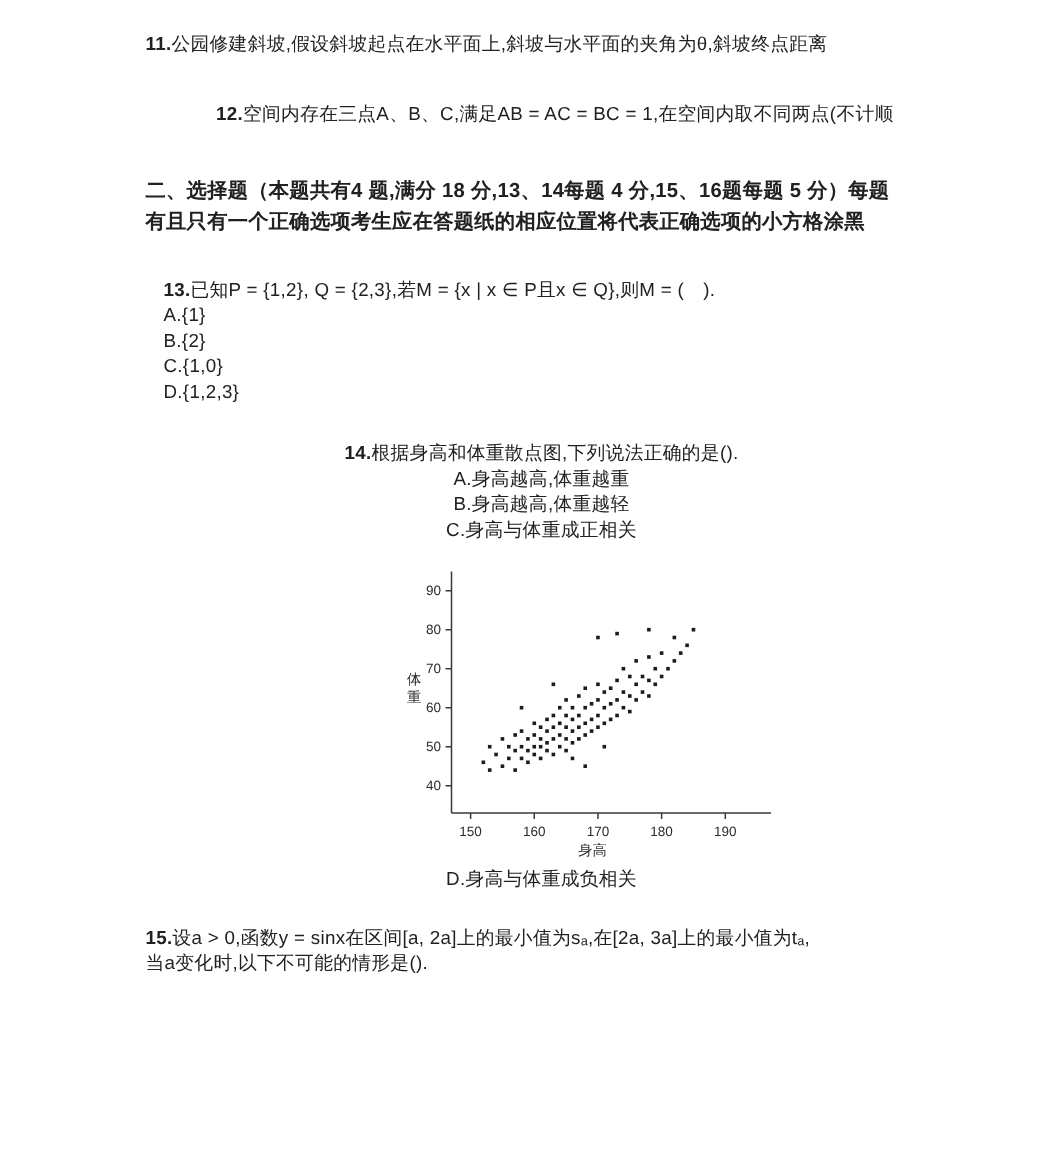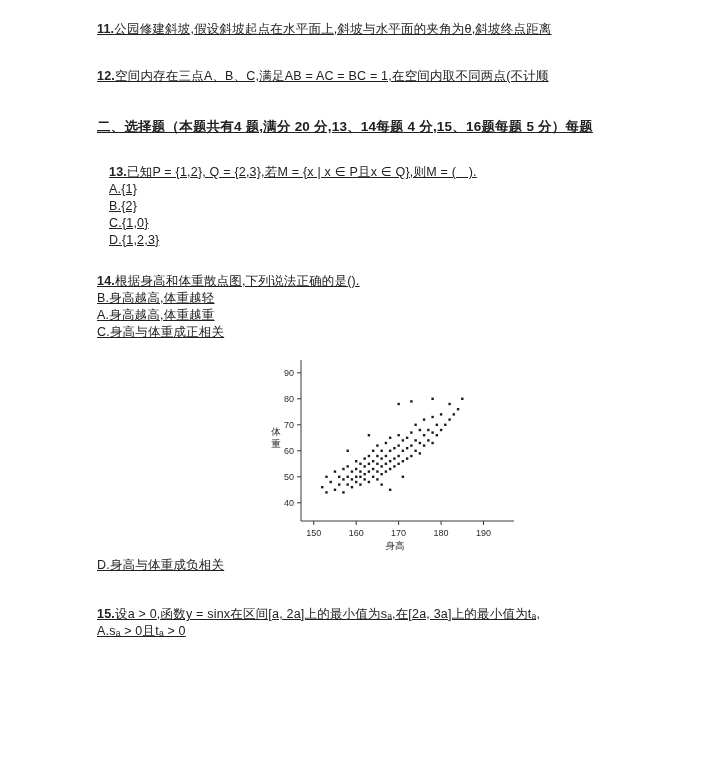--- a/index.html
+++ b/index.html
@@ -5,70 +5,71 @@
   * { box-sizing: border-box; }
   html, body { margin: 0; padding: 0; }
   body {
     width: 703px;
     height: 772px;
     background: #ffffff;
     color: #212121;
     font-family: "Liberation Sans", "DejaVu Sans", sans-serif;
     overflow: hidden;
   }
-  .page { padding: 21px 78px 8px 97px; text-decoration: underline; }
+  .page { padding: 21px 78px 8px 97px; }
   .line {
     font-size: 12.5px;
     line-height: 17px;
     letter-spacing: 0.2px;
     white-space: pre;
   }
   .qnum { font-weight: bold; }
   .section .line {
     font-weight: bold;
     font-size: 13.5px;
     line-height: 21px;
   }
-  .q12 { margin-top: 30px; }
+  .q12 { margin-top: 30px; margin-left: 47px; }
   .section { margin-top: 31px; }
   .q13 { margin-top: 27px; margin-left: 12px; }
-  .q14 { margin-top: 24px; }
+  .q14 { margin-top: 24px; text-align: center; }
   .chart-wrap { margin: 14px 0 2px 168px; width: 258px; height: 200px; }
-  .q15 { margin-top: 32px; }
+  .q15 { margin-top: 22px; }
   svg text { font-family: "Liberation Sans", "DejaVu Sans", sans-serif; }
 </style>
 </head>
 <body>
 
 <div class="page">
 
   <div class="q q11">
     <div class="line"><b class="qnum">11.</b><span>公园修建斜坡,假设斜坡起点在水平面上,斜坡与水平面的夹角为θ,斜坡终点距离</span></div>
   </div>
 
   <div class="q q12">
     <div class="line"><b class="qnum">12.</b><span>空间内存在三点A、B、C,满足AB = AC = BC = 1,在空间内取不同两点(不计顺</span></div>
   </div>
 
   <div class="section">
-    <div class="line">二、选择题（本题共有4 题,满分 20 分,13、14每题 4 分,15、16题每题 5 分）每题</div>
+    <div class="line">二、选择题（本题共有4 题,满分 18 分,13、14每题 4 分,15、16题每题 5 分）每题</div>
+    <div class="line">有且只有一个正确选项考生应在答题纸的相应位置将代表正确选项的小方格涂黑</div>
   </div>
 
   <div class="q q13">
     <div class="line"><b class="qnum">13.</b><span>已知P = {1,2}, Q = {2,3},若M = {x | x ∈ P且x ∈ Q},则M = (　).</span></div>
     <div class="line">A.{1}</div>
     <div class="line">B.{2}</div>
     <div class="line">C.{1,0}</div>
     <div class="line">D.{1,2,3}</div>
   </div>
 
   <div class="q q14">
     <div class="line"><b class="qnum">14.</b><span>根据身高和体重散点图,下列说法正确的是().</span></div>
+    <div class="line">A.身高越高,体重越重</div>
     <div class="line">B.身高越高,体重越轻</div>
-    <div class="line">A.身高越高,体重越重</div>
     <div class="line">C.身高与体重成正相关</div>
 
     <div class="chart-wrap">
       <svg id="scatter-svg" width="258" height="200" viewBox="0 0 258 200">
           <line x1="36" y1="5" x2="36" y2="166" stroke="#3a3a3a" stroke-width="1"></line>
           <line x1="36" y1="166" x2="249" y2="166" stroke="#3a3a3a" stroke-width="1"></line>
           <line x1="32" y1="147.8" x2="36" y2="147.8" stroke="#3a3a3a" stroke-width="1"></line>
           <text x="29" y="150.8" text-anchor="end" font-size="9" fill="#2b2b2b">40</text>
           <line x1="32" y1="121.80000000000001" x2="36" y2="121.80000000000001" stroke="#3a3a3a" stroke-width="1"></line>
           <text x="29" y="124.80000000000001" text-anchor="end" font-size="9" fill="#2b2b2b">50</text>
@@ -196,16 +197,16 @@
           <text x="11" y="92" text-anchor="middle" font-size="9.5" fill="#2b2b2b">重</text>
           <text x="130" y="194" text-anchor="middle" font-size="9.5" fill="#2b2b2b">身高</text>
         </svg>
     </div>
 
     <div class="line">D.身高与体重成负相关</div>
   </div>
 
   <div class="q q15">
     <div class="line"><b class="qnum">15.</b><span>设a &gt; 0,函数y = sinx在区间[a, 2a]上的最小值为sₐ,在[2a, 3a]上的最小值为tₐ,</span></div>
-    <div class="line">A.sₐ &gt; 0且tₐ &gt; 0</div>
+    <div class="line">当a变化时,以下不可能的情形是().</div>
   </div>
 
 </div>
 
 </body></html>

